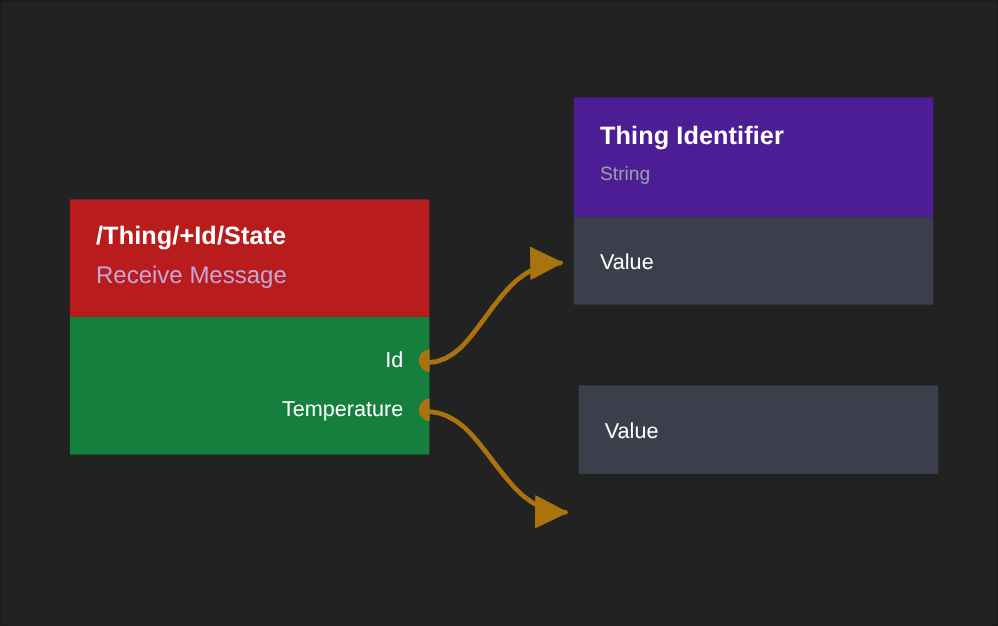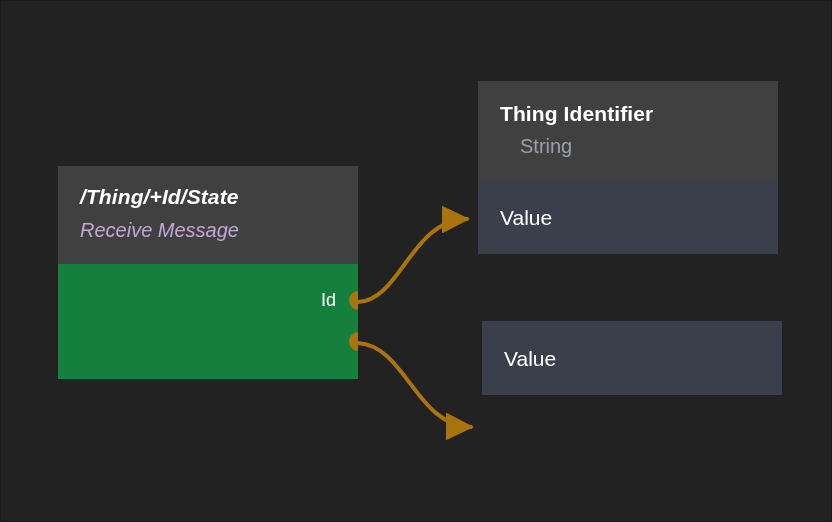--- a/index.html
+++ b/index.html
@@ -55,23 +55,22 @@
 
   
   .node-source {
     left: 57px;
     top: 165px;
     width: 300px;
     height: 213px;
   }
   .node-source .node-header {
     height: 98px;
-    background: #404040;
+    background: #b91c1c;
     padding: 18px 4px 0 22px;
-    font-style: italic;
   }
   .node-source .node-title {
     color: #ffffff;
     font-size: 21px;
     line-height: 26px;
   }
   .node-source .node-subtitle {
     color: #c3a7d6;
     font-size: 20px;
     line-height: 26px;
@@ -101,45 +100,44 @@
     position: absolute;
     right: -10px;
     width: 19px;
     height: 19px;
     border-radius: 50%;
     background: #a9740e;
   }
 
   
   .node-target .node-header {
-    background: #404040;
+    background: #4c1d95;
   }
   .node-target .node-body {
     background: #3a3f4b;
   }
   .node-target .node-title {
     color: #ffffff;
     font-size: 21px;
     line-height: 27px;
   }
   .node-target .node-subtitle {
     color: #9aa0ab;
-    font-size: 20px;
+    font-size: 16px;
     line-height: 26px;
     margin-top: 6px;
-    margin-left: 20px;
   }
   .in-row {
     display: flex;
     align-items: center;
     height: 24px;
   }
   .in-label {
     color: #ffffff;
-    font-size: 21px;
+    font-size: 18px;
     line-height: 24px;
   }
 
   .node-thing {
     left: 477px;
     top: 80px;
     width: 300px;
     height: 173px;
   }
   .node-thing .node-header {
@@ -189,20 +187,21 @@
       <div class="node-subtitle">Receive Message</div>
     </div>
     <div class="node-body">
 
       <div class="port-row">
         <span class="port-label">Id</span>
         <span class="port-dot"></span>
       </div>
 
       <div class="port-row">
+        <span class="port-label">Temperature</span>
         <span class="port-dot"></span>
       </div>
 
     </div>
   </div>
 
   <div class="node node-target node-thing">
     <div class="node-header">
       <div class="node-title">Thing Identifier</div>
       <div class="node-subtitle">String</div>

